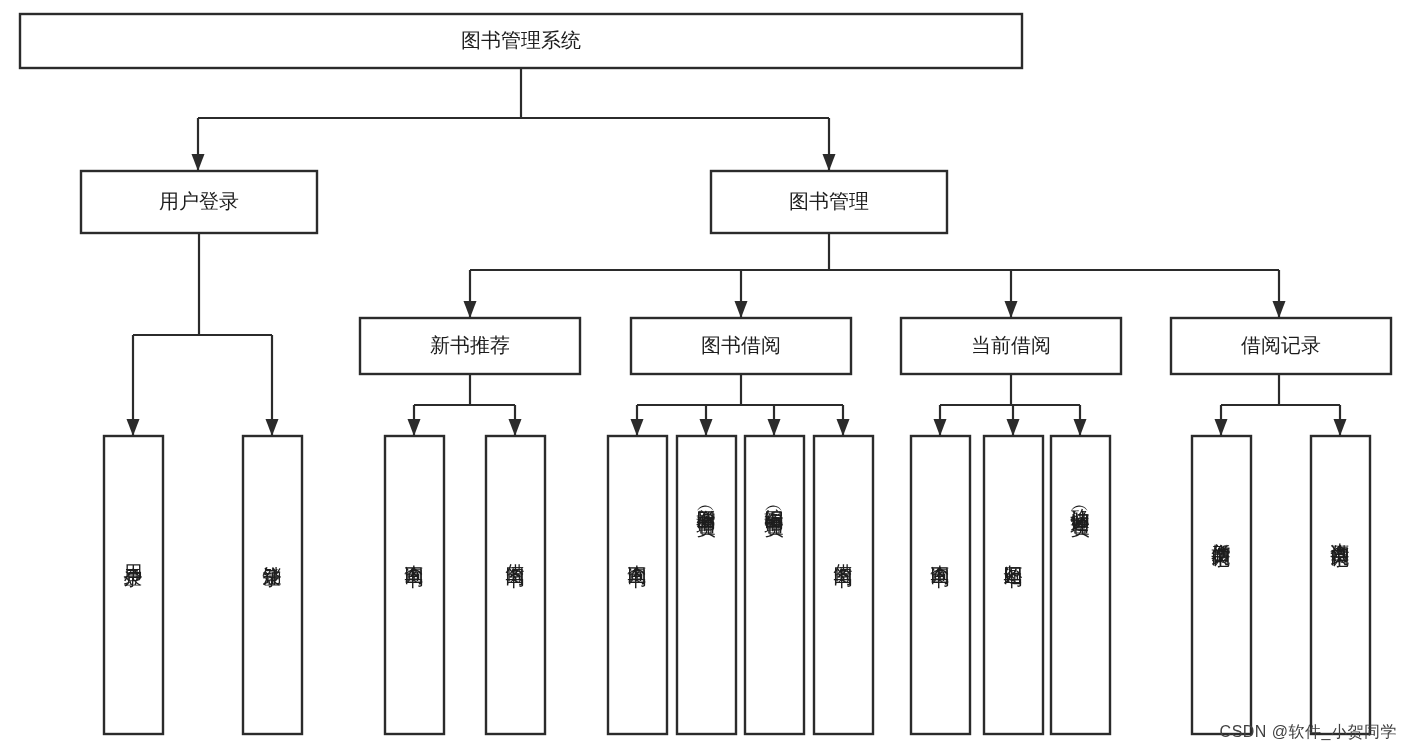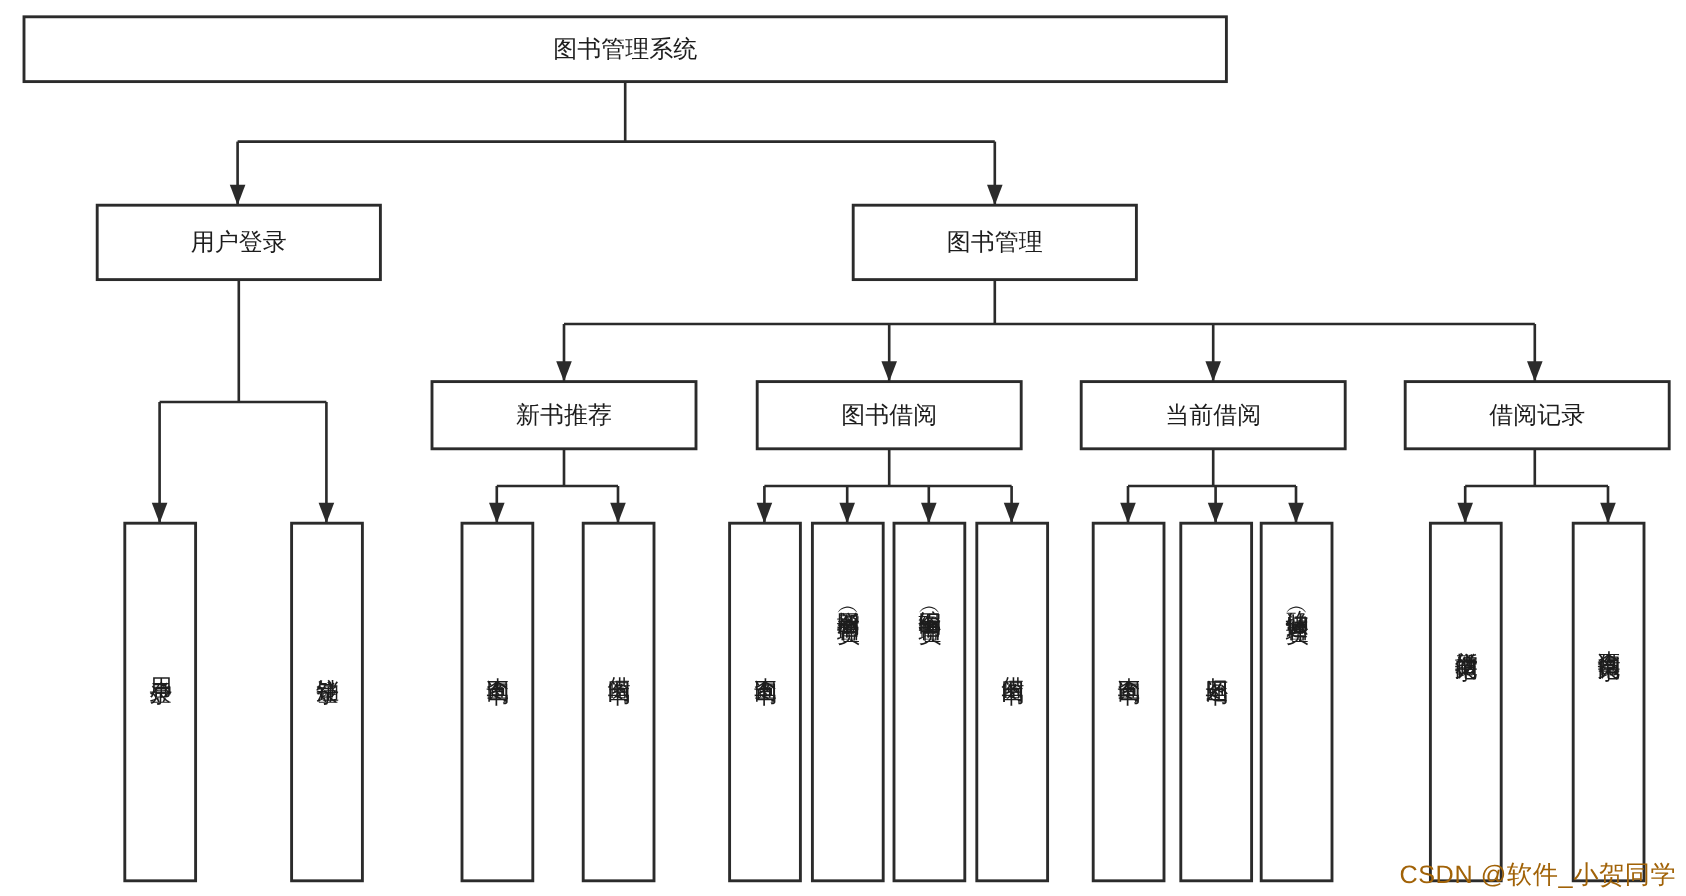--- a/index.html
+++ b/index.html
@@ -53,22 +53,22 @@
   }
   .arrow-head {
     fill: #2b2b2b;
     stroke: none;
   }
   .watermark {
     position: absolute;
     right: 8px;
     bottom: 4px;
     font-family: "Liberation Sans", "DejaVu Sans", sans-serif;
-    font-size: 21px;
-    color: #a16207;
+    font-size: 16px;
+    color: #404040;
     white-space: nowrap;
     user-select: none;
     letter-spacing: 0.5px;
   }
 </style>
 </head>
 <body>
 
 <div id="diagram-root">
   <svg class="diagram-canvas" viewBox="0 0 1405 747" xmlns="http://www.w3.org/2000/svg">

